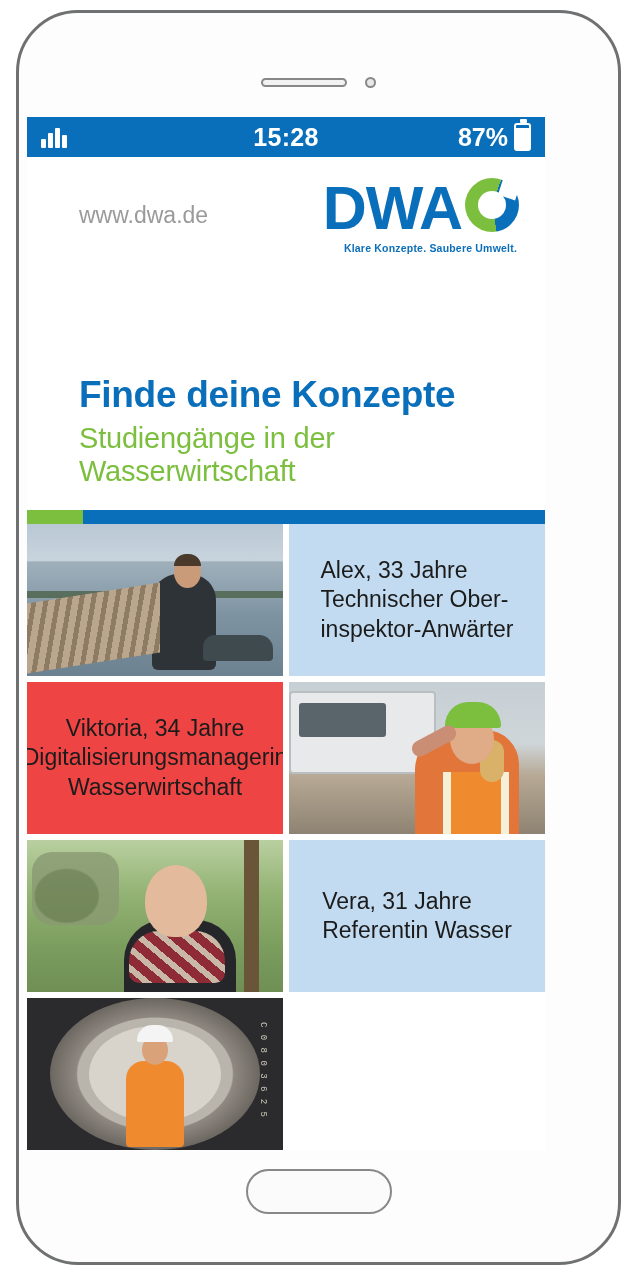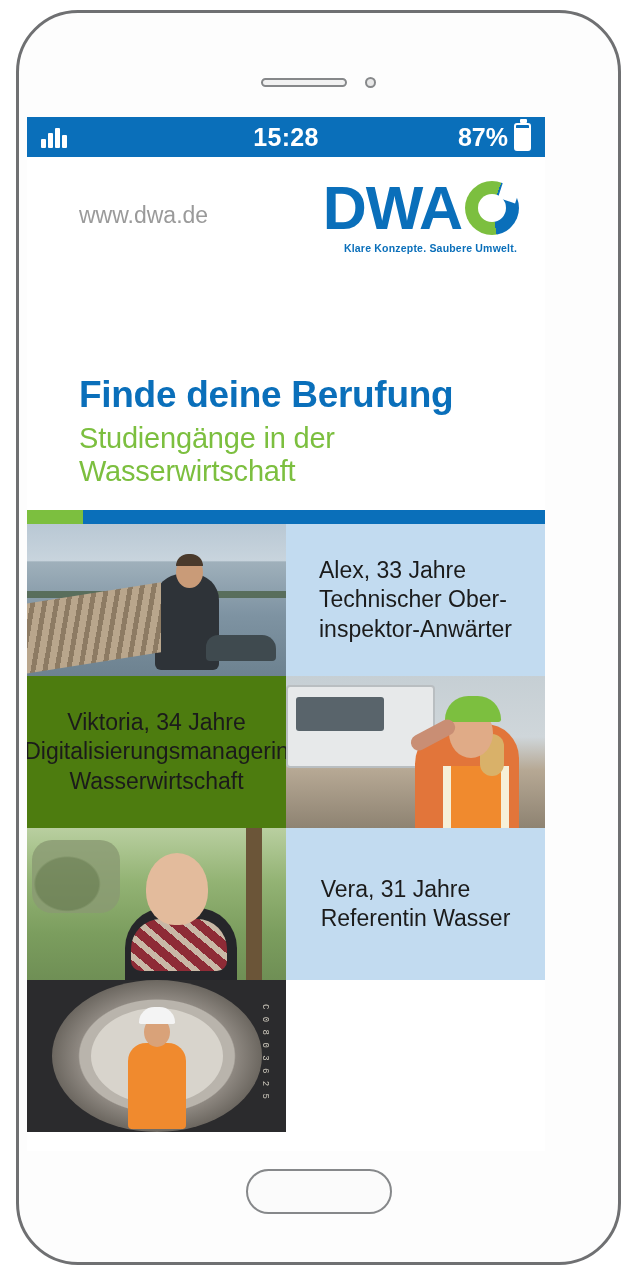--- a/index.html
+++ b/index.html
@@ -127,21 +127,21 @@
   }
   .logo-wrap {
     margin-left: auto;
     display: flex;
     flex-direction: column;
     align-items: flex-end;
     padding-right: 8px;
   }
   .logo-main {
     display: flex;
-    align-items: center;
+    align-items: flex-start;
   }
   .logo-text {
     font-size: 61px;
     font-weight: bold;
     color: #0a6fba;
     letter-spacing: -1px;
     line-height: 1;
   }
   .logo-ring {
     width: 54px; height: 54px;
@@ -200,42 +200,42 @@
     margin-top: 22px;
     height: 14px;
   }
   .accent-green { width: 56px; background: #7cbf3f; }
   .accent-blue { flex: 1; background: #0a6fba; }
 
   
   .tiles {
     display: grid;
     grid-template-columns: 1fr 1fr;
-    gap: 0;
+    gap: 6px;
   }
   .tile {
     height: 152px;
     position: relative;
     overflow: hidden;
   }
   .tile.text {
     display: flex;
     align-items: center;
     justify-content: center;
     padding: 4px 12px;
   }
   .tile-text-inner {
     font-size: 23px;
     line-height: 1.28;
     color: #1b1b1b;
     text-align: center;
     white-space: pre-line;
   }
   .tile.text.blue { background: #c2dbf0; }
-  .tile.text.green { background: #4d7c0f; }
+  .tile.text.green { background: #ef4444; }
   .tile.text.blue .tile-text-inner { text-align: left; }
 
   
   .photo { background: #7d8b92; }
 
   
   .photo-alex {
     background:
       linear-gradient(to bottom, #b9c8d4 0%, #c8d4dd 24%, #9fb0bb 25%, #7e93a2 60%, #6d8290 100%);
   }
@@ -507,21 +507,21 @@
       <div class="logo-wrap">
         <div class="logo-main">
           <span class="logo-text">DWA</span>
           <span class="logo-ring"></span>
         </div>
         <div class="logo-tagline">Klare Konzepte. Saubere Umwelt.</div>
       </div>
     </div>
 
     <div class="title-block">
-      <div class="headline">Finde deine Berufung</div>
+      <div class="headline">Finde deine Konzepte</div>
       <div class="subline">Studiengänge in der Wasserwirtschaft</div>
     </div>
 
     <div class="accent-rule">
       <div class="accent-green"></div>
       <div class="accent-blue"></div>
     </div>
 
     <div class="tiles">
 

